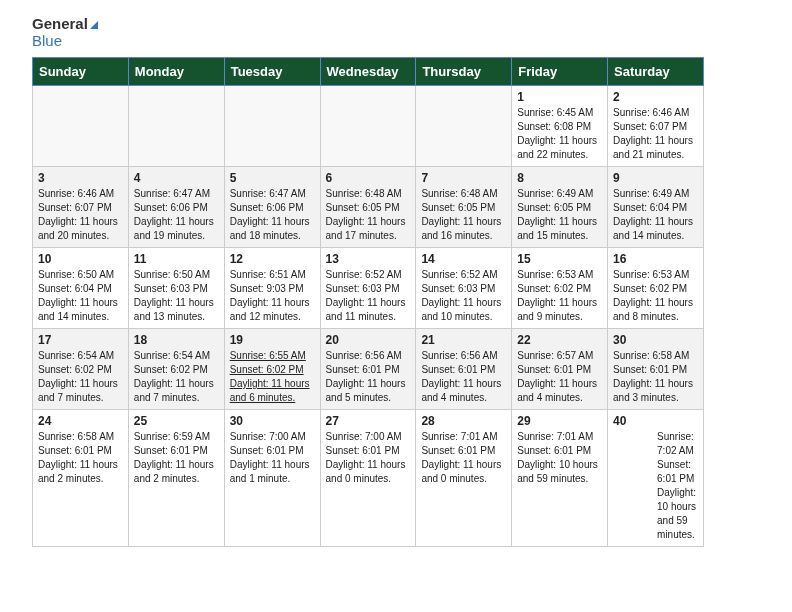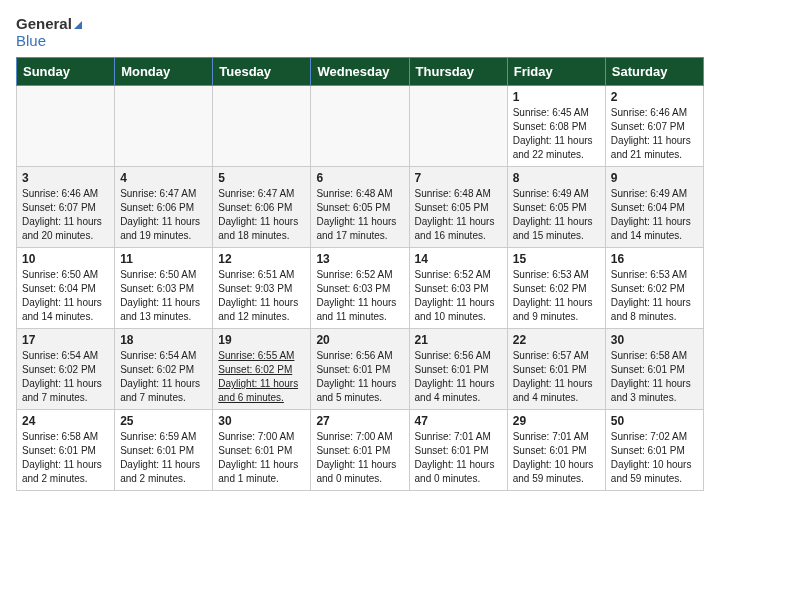--- a/index.html
+++ b/index.html
@@ -6,21 +6,21 @@
     body {
       font-family: Arial, sans-serif;
       background: #fff;
       width: 792px;
       min-height: 612px;
       padding: 0;
     }
     .page {
       width: 720px;
       background: #fff;
-      padding: 16px 16px 16px 16px;
+      padding: 16px 16px 16px 32px;
     }
     .header {
       display: flex;
       align-items: flex-start;
       justify-content: space-between;
       margin-bottom: 8px;
     }
     .logo {
       display: flex;
       align-items: center;
@@ -316,36 +316,36 @@
 and 1 minute.</div>
           </td>
           <td>
             <span class="day-num">27</span>
             <div class="day-detail" style="white-space: pre-line;">Sunrise: 7:00 AM
 Sunset: 6:01 PM
 Daylight: 11 hours
 and 0 minutes.</div>
           </td>
           <td>
-            <span class="day-num">47</span>
+            <span class="day-num">28</span>
             <div class="day-detail" style="white-space: pre-line;">Sunrise: 7:01 AM
 Sunset: 6:01 PM
 Daylight: 11 hours
 and 0 minutes.</div>
           </td>
           <td>
             <span class="day-num">29</span>
             <div class="day-detail" style="white-space: pre-line;">Sunrise: 7:01 AM
 Sunset: 6:01 PM
 Daylight: 10 hours
 and 59 minutes.</div>
           </td>
           <td>
-            <span class="day-num">50</span>
-            <div class="day-detail" style="white-space: pre-line;">Sunrise: 7:02 AM
+            <span class="day-num">40</span>
+            <div class="day-detail" style="white-space: pre-line; margin-left: 44px;">Sunrise: 7:02 AM
 Sunset: 6:01 PM
 Daylight: 10 hours
 and 59 minutes.</div>
           </td>
         </tr>
       </tbody>
   </table>
 </div>
 
 </body></html>

